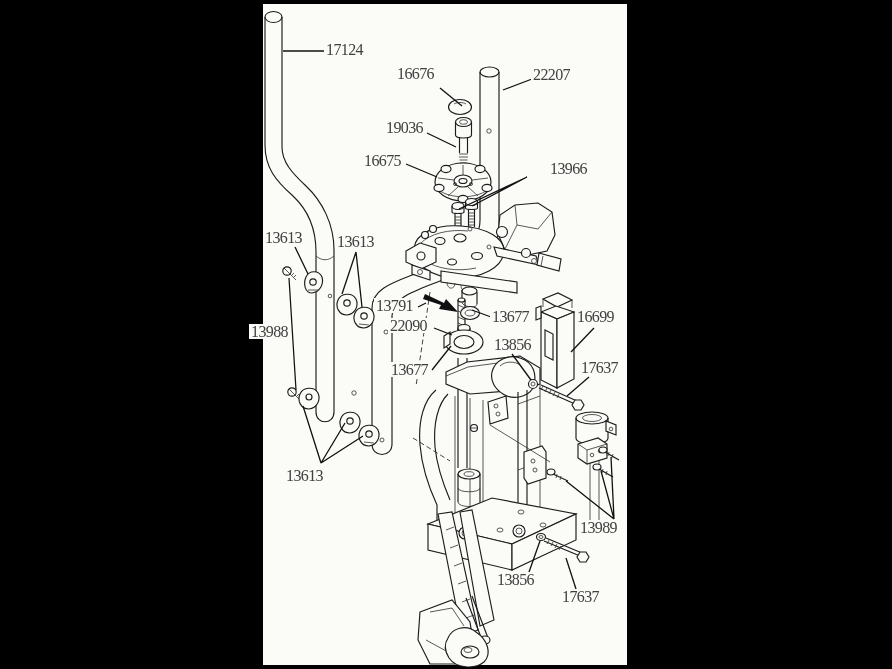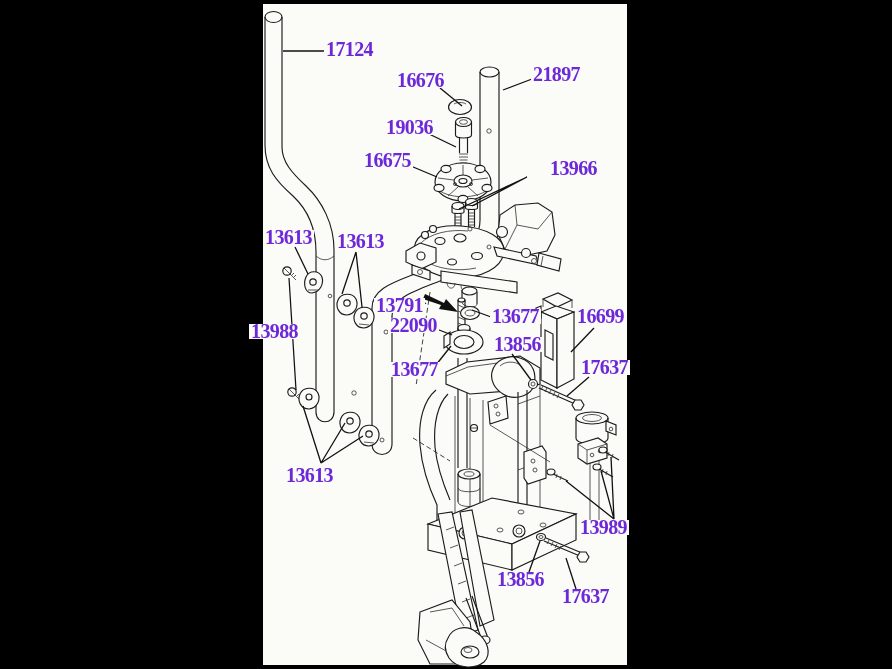--- a/index.html
+++ b/index.html
@@ -1,21 +1,21 @@
 <!DOCTYPE html>
 <html><head>
 <meta charset="utf-8">
 <style>
   html,body{margin:0;padding:0;background:#000;}
   .stage{position:relative;width:892px;height:669px;background:#000;overflow:hidden;
          font-family:"Liberation Serif","DejaVu Serif",serif;}
   .canvas{position:absolute;left:263px;top:4px;width:364px;height:661px;background:#fbfbf8;}
   svg.art{position:absolute;left:0;top:0;}
-  .plabel{position:absolute;font-weight:700;font-size:20px;line-height:15px;
-          letter-spacing:-0.6px;color:#6d28d9;background:#fbfbf8;padding:0 2px;
+  .plabel{position:absolute;font-weight:400;font-size:16px;line-height:15px;
+          letter-spacing:-0.6px;color:#404040;background:#fbfbf8;padding:0 2px;
           white-space:nowrap;}
   .ln{stroke:#1c1c1c;stroke-width:1.15;fill:none;}
   .fw{stroke:#1c1c1c;stroke-width:1.15;fill:#fbfbf8;}
   .thin{stroke:#2e2e2e;stroke-width:0.8;fill:none;}
   .dash{stroke:#2e2e2e;stroke-width:0.9;fill:none;stroke-dasharray:5 3;}
   .lead{stroke:#111;stroke-width:1.3;fill:none;}
   .blk{fill:#101010;stroke:none;}
 </style>
 </head>
 <body>
@@ -287,22 +287,22 @@
       <path class="lead" d="M589,377 L567,396"></path>
       <path class="lead" d="M432,370 L451,346"></path>
       <path class="lead" d="M321,463 L303,406 M321,463 L345,423 M321,463 L363,436"></path>
       <path class="lead" d="M614,519 L566,481 M614,519 L601,471 M614,519 L611,457"></path>
       <path class="lead" d="M529,572 L540,541"></path>
       <path class="lead" d="M576,589 L566,558"></path>
     </g>
   </svg>
 
   <div class="plabel" style="left:324px;top:42px">17124</div>
-  <div class="plabel" style="left:395px;top:73px">16676</div>
-  <div class="plabel" style="left:531px;top:67px">21897</div>
+  <div class="plabel" style="left:395px;top:66px">16676</div>
+  <div class="plabel" style="left:531px;top:67px">22207</div>
   <div class="plabel" style="left:384px;top:120px">19036</div>
   <div class="plabel" style="left:362px;top:153px">16675</div>
   <div class="plabel" style="left:548px;top:161px">13966</div>
   <div class="plabel" style="left:263px;top:230px">13613</div>
   <div class="plabel" style="left:335px;top:234px">13613</div>
   <div class="plabel" style="left:249px;top:324px">13988</div>
   <div class="plabel" style="left:374px;top:298px">13791</div>
   <div class="plabel" style="left:388px;top:318px">22090</div>
   <div class="plabel" style="left:490px;top:309px">13677</div>
   <div class="plabel" style="left:575px;top:309px">16699</div>

